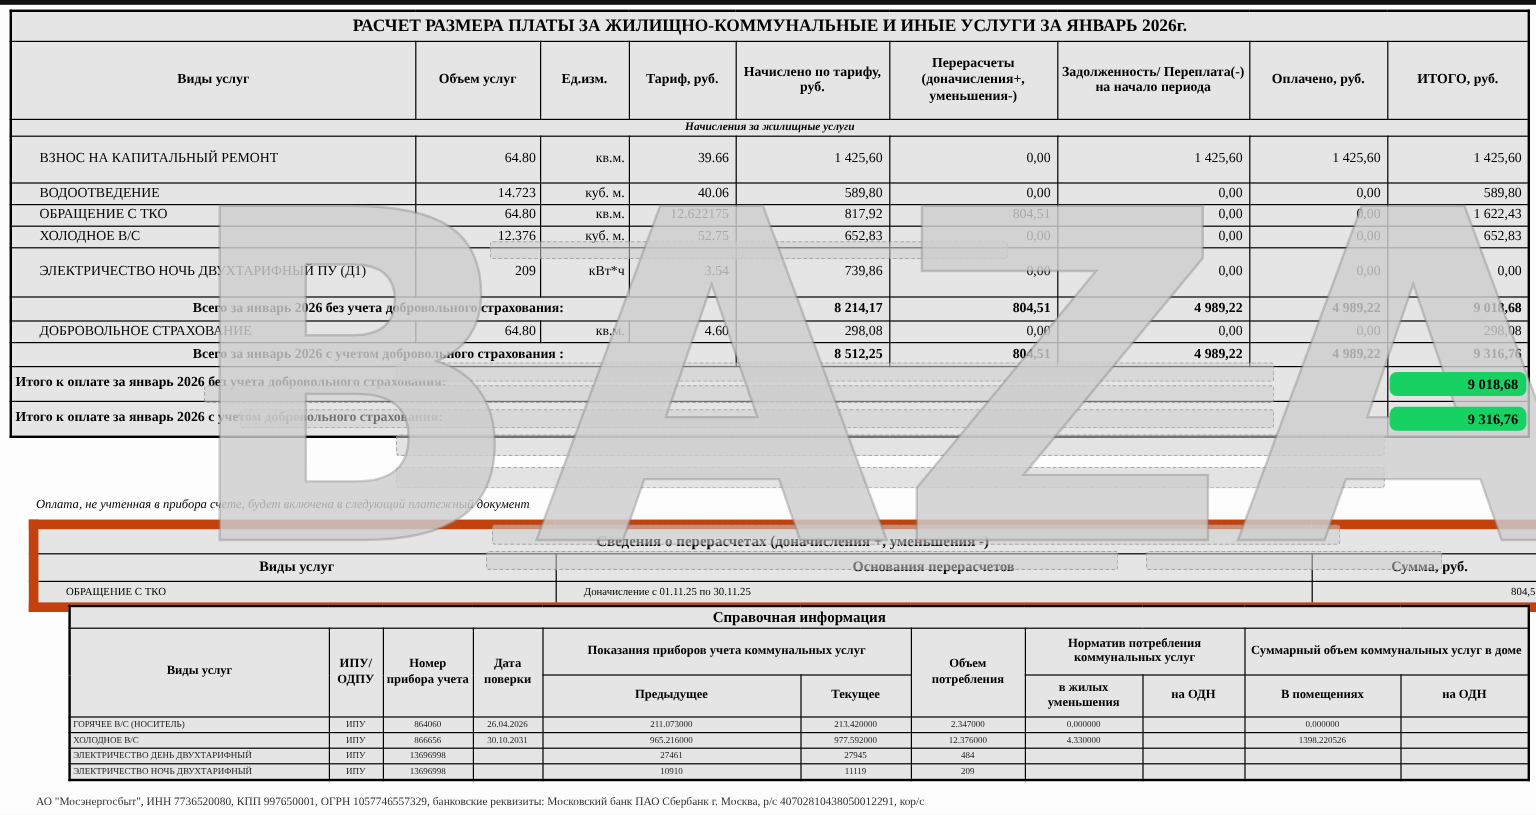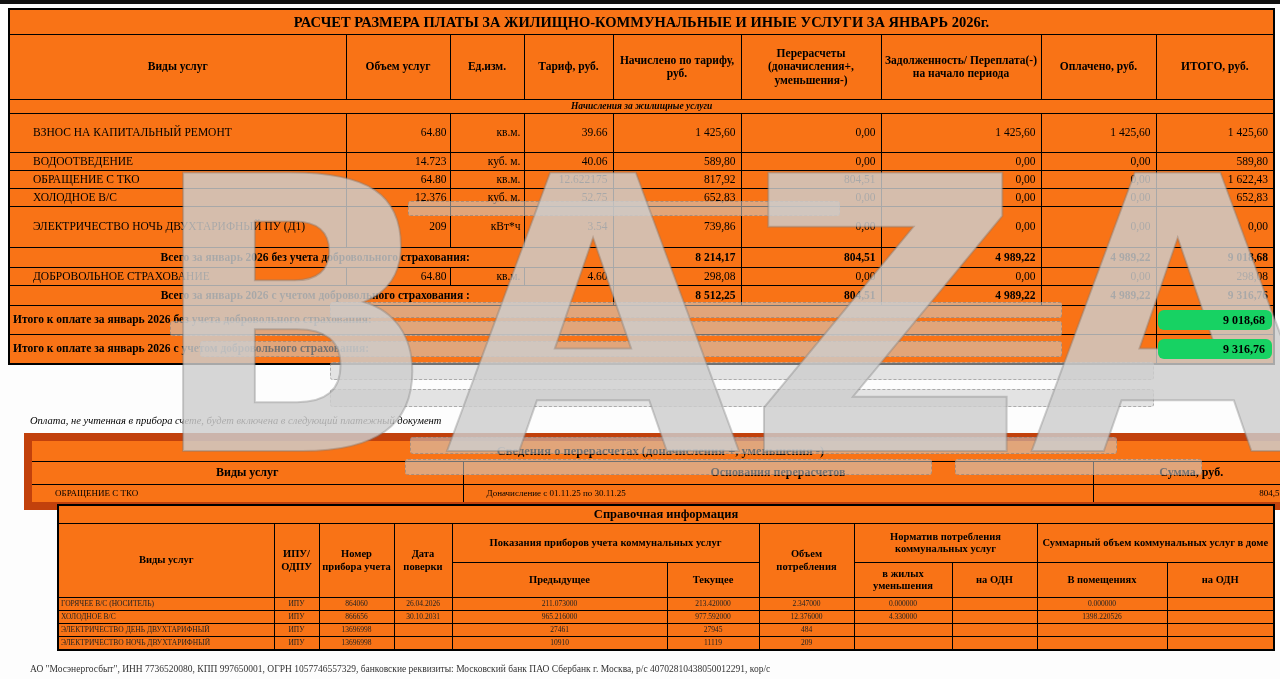--- a/index.html
+++ b/index.html
@@ -1,19 +1,19 @@
 <!DOCTYPE html>
 <html><head>
 <meta charset="utf-8">
 <style>
   html,body{margin:0;padding:0;}
   body{width:1280px;height:679px;position:relative;overflow:hidden;background:#fdfdfd;
        font-family:"Liberation Serif", serif;color:#000;}
   #topbar{position:absolute;left:0;top:0;width:1280px;height:4px;background:#111;}
-  table{border-collapse:collapse;table-layout:fixed;position:absolute;background:#f97316;}
+  table{border-collapse:collapse;table-layout:fixed;position:absolute;background:#e5e5e5;}
   td{border:1px solid #000;overflow:hidden;vertical-align:middle;padding:0 3px;
      font-size:11.5px;line-height:1.15;}
   #t1{left:8px;top:8px;width:1265px;border:2px solid #000;}
   #t2{left:24px;top:433px;width:1265px;border:8px solid #c2410c;}
   #t3{left:57px;top:504px;width:1216px;border:2px solid #000;padding-left:44px;}
   .title-row td{font-weight:bold;font-size:14.5px;text-align:center;height:24px;}
   .head td{font-weight:bold;text-align:center;height:62px;padding:1px 2px;}
   .section td{font-weight:bold;font-style:italic;font-size:9.5px;text-align:center;height:13px;}
   .svc td{height:17px;}
   .tall1 td{height:38px;}

